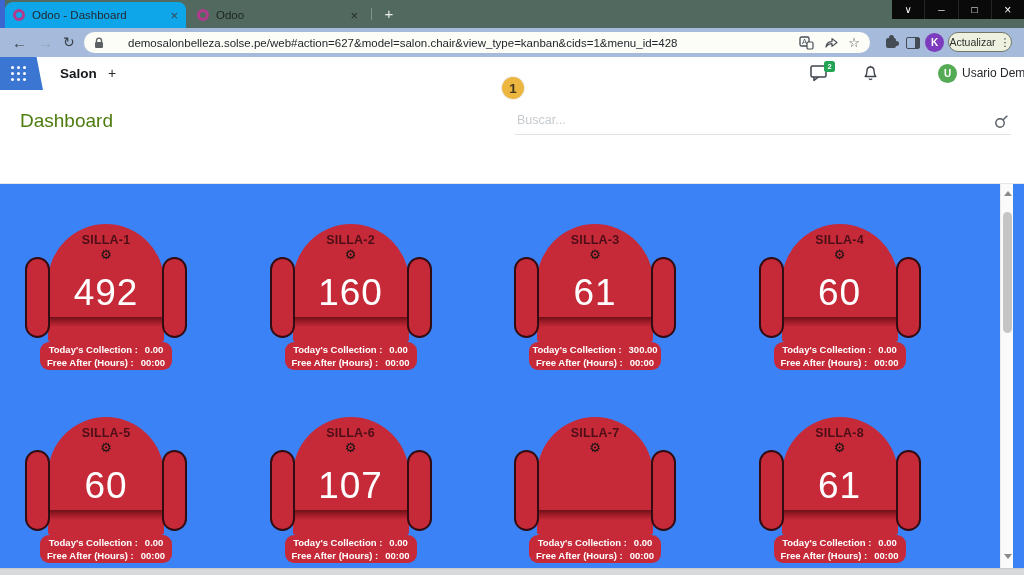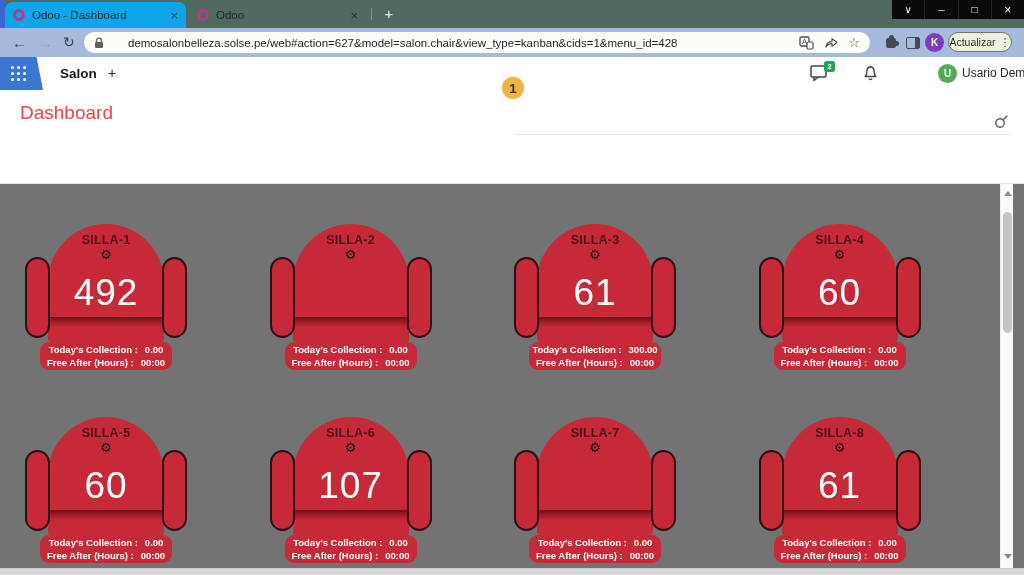--- a/index.html
+++ b/index.html
@@ -56,40 +56,40 @@
   .chat-wrap{position:absolute;left:810px;top:7px;width:24px;height:19px;}
   .chat-badge{position:absolute;right:-1px;top:-3px;width:11px;height:11px;background:#23a455;border-radius:2.5px;
               color:#fff;font-size:7.5px;font-weight:bold;display:flex;align-items:center;justify-content:center;}
   .bell-wrap{position:absolute;left:862px;top:6px;}
   .avatar-u{position:absolute;left:938px;top:7px;width:19px;height:19px;border-radius:50%;background:#55ab55;
             color:#fff;font-size:10px;font-weight:bold;display:flex;align-items:center;justify-content:center;}
   .user-name{position:absolute;left:962px;top:0;line-height:33px;font-size:12px;color:#23282d;white-space:nowrap;}
 
   
   .control-panel{position:absolute;left:0;top:90px;width:1024px;height:94px;background:#fff;border-bottom:1px solid #e7e7e7;box-sizing:border-box;}
-  .page-title{position:absolute;left:20px;top:12px;font-size:19px;color:#ef4444;}
+  .page-title{position:absolute;left:20px;top:20px;font-size:19px;color:#4d7c0f;}
   .search-wrap{position:absolute;left:515px;top:20px;width:496px;height:24px;border-bottom:1px solid #e2e2e2;}
   .search-input{width:460px;border:none;outline:none;background:transparent;font-size:12.5px;color:#555;
                 font-family:"Liberation Sans",sans-serif;padding:3px 0 0 2px;}
   .search-input::placeholder{color:#c6cbd0;}
   .mag{position:absolute;right:2px;top:4px;}
   .filter-row{position:absolute;left:519px;top:139px;display:flex;gap:17px;align-items:center;}
   .filter-item{display:flex;align-items:center;gap:5px;font-size:11.5px;color:#4a5158;}
   .fav-star{font-size:11px;color:#4a5158;line-height:1;}
   .pager{position:absolute;right:16px;top:137px;display:flex;align-items:center;gap:6px;}
   .pager-text{font-size:12px;color:#3f444a;margin-right:6px;}
   .pager-chev{font-size:17px;color:#7c8288;line-height:16px;width:12px;text-align:center;}
 
   
   .marker{position:absolute;left:502px;top:77px;width:22px;height:22px;border-radius:50%;background:#ecb640;
           display:flex;align-items:center;justify-content:center;font-size:13.5px;font-weight:bold;color:#41371d;
           z-index:40;box-shadow:0 0 0 1px rgba(0,0,0,.07);}
 
   
-  .content{position:absolute;left:0;top:184px;width:1024px;height:384px;background:#737373;}
+  .content{position:absolute;left:0;top:184px;width:1024px;height:384px;background:#3b82f6;}
   .cards{position:absolute;left:25px;top:38px;display:grid;grid-template-columns:repeat(4,244.5px);row-gap:45px;}
 
   .chair-card{position:relative;width:162px;height:148px;}
   .arm{position:absolute;top:35px;width:25px;height:81px;background:#c62a38;border:2px solid #310c12;
        border-radius:13px;box-sizing:border-box;z-index:3;}
   .arm.left{left:0;} .arm.right{right:0;}
   .cbody{position:absolute;left:23px;top:2px;width:116px;height:118px;background:#c62a38;
          border-radius:58px 58px 3px 3px;z-index:1;}
   .seat{position:absolute;left:23px;top:95px;width:116px;height:10px;z-index:2;
         background:linear-gradient(180deg,#6f1018 0%,#9c1b26 45%,#c62a38 100%);}
@@ -202,20 +202,21 @@
           <path d="M8.5 4V2.8" stroke="#3f454d" stroke-width="1.3"></path>
         </svg>
     </div>
     <div class="avatar-u">U</div>
     <span class="user-name">Usario Demo</span>
   </div>
 
   <div class="control-panel">
     <div class="page-title">Dashboard</div>
     <div class="search-wrap">
+      <input class="search-input" type="text" placeholder="Buscar..." style="">
       <span class="mag">
         <svg width="15" height="15" viewBox="0 0 15 15">
             <circle cx="6" cy="9" r="4.2" fill="none" stroke="#545b63" stroke-width="1.4"></circle>
             <path d="M9.2 5.8 13.3 1.7" stroke="#545b63" stroke-width="1.4"></path>
           </svg>
       </span>
     </div>
     <div class="filter-row">
       <div class="filter-item">
         <svg width="12" height="11" viewBox="0 0 12 11">
@@ -268,20 +269,21 @@
         </div>
       </div>
 
       <div class="chair-card">
         <div class="arm left"></div>
         <div class="arm right"></div>
         <div class="cbody"></div>
         <div class="seat"></div>
         <div class="ctitle">SILLA-2</div>
         <div class="gear">⚙</div>
+        <div class="count">160</div>
         <div class="cpanel">
           <div class="cline">
               <span>Today's Collection :</span>
               <span class="val">0.00</span>
             </div>
           <div class="cline">
               <span>Free After (Hours) :</span>
               <span class="val">00:00</span>
             </div>
         </div>

